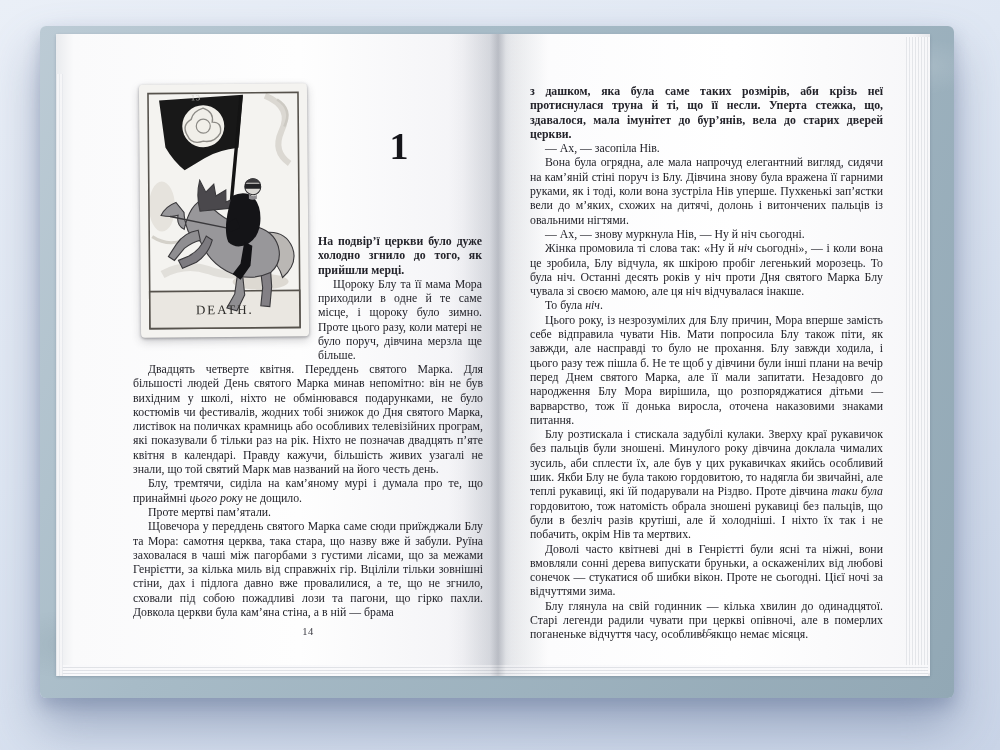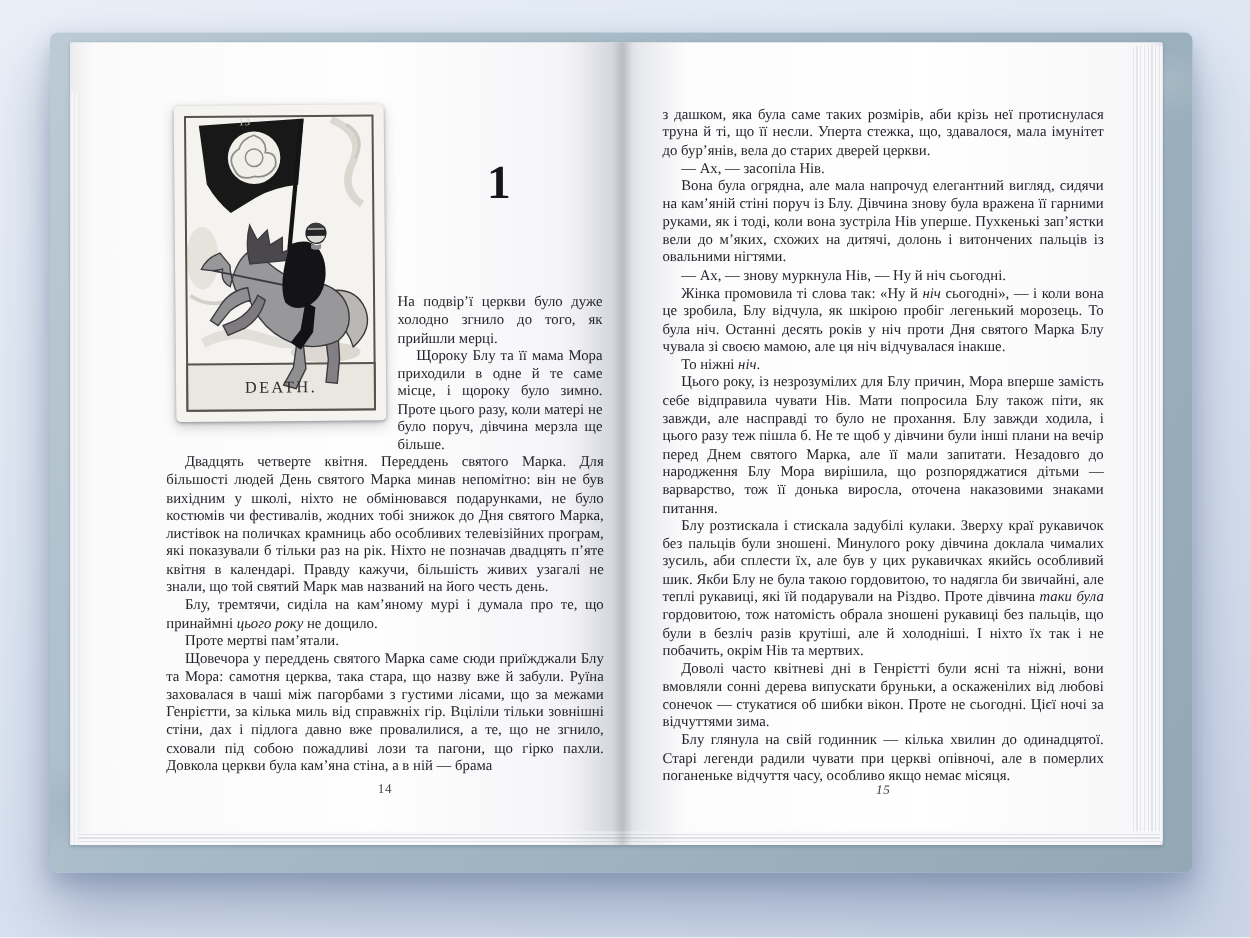--- a/index.html
+++ b/index.html
@@ -26,21 +26,21 @@
     background:linear-gradient(90deg,rgba(70,80,100,0) 0%,rgba(70,80,100,.10) 42%,rgba(48,56,74,.22) 50%,rgba(70,80,100,.07) 58%,rgba(70,80,100,0) 100%);}
   .fore-edge{position:absolute;right:0;top:3px;width:24px;height:calc(100% - 6px);opacity:.9;
     background:repeating-linear-gradient(90deg,#e2e4e8 0 1px,#f9f9fb 1px 3px);}
   .bottom-edge{position:absolute;left:6px;bottom:0;width:calc(100% - 8px);height:11px;opacity:.9;
     background:repeating-linear-gradient(180deg,#f9f9fb 0 2px,#dddfe4 2px 3px);}
   .left-edge{position:absolute;left:0;top:40px;width:7px;height:calc(100% - 40px);opacity:.8;
     background:repeating-linear-gradient(90deg,#e6e8ec 0 1px,#f7f7f9 1px 3px);}
   
   .txt{position:absolute;color:#23232a;font-size:11.8px;line-height:14.3px;text-align:justify;}
   .txt p{margin:0;text-indent:15px;}
-  .txt p.noindent{text-indent:0;}
+  .txt p.noindent{text-indent:0;font-weight:bold;}
   .txt em{font-style:italic;margin-top:43px;}
   .col-text{left:262px;top:200px;width:164px;}
   .full-text{left:77px;top:328px;width:350px;}
   .right-text{left:474px;top:50px;width:353px;}
   .chapter-number{position:absolute;left:260px;top:90px;width:166px;text-align:center;
     font-size:38px;font-weight:700;color:#15151a;}
   .page-number{position:absolute;font-size:10.5px;color:#3c3c44;text-align:center;letter-spacing:.5px;}
   .pagenum-left{left:77px;top:592px;width:350px;}
   .pagenum-right{left:474px;top:593px;width:353px;font-style:italic;}
   
@@ -123,21 +123,21 @@
           <p><span>Щовечора у переддень святого Марка саме сюди приїжджали Блу та Мора: самотня церква, така стара, що назву вже й забули. Руїна заховалася в чаші між пагорбами з густими лісами, що за межами Генрієтти, за кілька миль від справжніх гір. Вціліли тільки зовнішні стіни, дах і підлога давно вже провалилися, а те, що не згнило, сховали під собою пожадливі лози та пагони, що гірко пахли. Довкола церкви була кам’яна стіна, а в ній — брама</span></p>
         </div>
       <div class="page-number pagenum-left">14</div>
 
       <div class="txt right-text">
           <p class="noindent"><span>з дашком, яка була саме таких розмірів, аби крізь неї протиснулася труна й ті, що її несли. Уперта стежка, що, здавалося, мала імунітет до бур’янів, вела до старих дверей церкви.</span></p>
           <p><span>— Ах, — засопіла Нів.</span></p>
           <p><span>Вона була огрядна, але мала напрочуд елегантний вигляд, сидячи на кам’яній стіні поруч із Блу. Дівчина знову була вражена її гарними руками, як і тоді, коли вона зустріла Нів уперше. Пухкенькі зап’ястки вели до м’яких, схожих на дитячі, долонь і витончених пальців із овальними нігтями.</span></p>
           <p><span>— Ах, — знову муркнула Нів, — Ну й ніч сьогодні.</span></p>
           <p><span>Жінка промовила ті слова так: «Ну й </span><em>ніч</em><span> сьогодні», — і коли вона це зробила, Блу відчула, як шкірою пробіг легенький морозець. То була ніч. Останні десять років у ніч проти Дня святого Марка Блу чувала зі своєю мамою, але ця ніч відчувалася інакше.</span></p>
-          <p><span>То ніжні </span><em>ніч</em><span>.</span></p>
+          <p><span>То була </span><em>ніч</em><span>.</span></p>
           <p><span>Цього року, із незрозумілих для Блу причин, Мора вперше замість себе відправила чувати Нів. Мати попросила Блу також піти, як завжди, але насправді то було не прохання. Блу завжди ходила, і цього разу теж пішла б. Не те щоб у дівчини були інші плани на вечір перед Днем святого Марка, але її мали запитати. Незадовго до народження Блу Мора вирішила, що розпоряджатися дітьми — варварство, тож її донька виросла, оточена наказовими знаками питання.</span></p>
           <p><span>Блу розтискала і стискала задубілі кулаки. Зверху краї рукавичок без пальців були зношені. Минулого року дівчина доклала чималих зусиль, аби сплести їх, але був у цих рукавичках якийсь особливий шик. Якби Блу не була такою гордовитою, то надягла би звичайні, але теплі рукавиці, які їй подарували на Різдво. Проте дівчина </span><em>таки була</em><span> гордовитою, тож натомість обрала зношені рукавиці без пальців, що були в безліч разів крутіші, але й холодніші. І ніхто їх так і не побачить, окрім Нів та мертвих.</span></p>
           <p><span>Доволі часто квітневі дні в Генрієтті були ясні та ніжні, вони вмовляли сонні дерева випускати бруньки, а оскаженілих від любові сонечок — стукатися об шибки вікон. Проте не сьогодні. Цієї ночі за відчуттями зима.</span></p>
           <p><span>Блу глянула на свій годинник — кілька хвилин до одинадцятої. Старі легенди радили чувати при церкві опівночі, але в померлих поганеньке відчуття часу, особливо якщо немає місяця.</span></p>
         </div>
       <div class="page-number pagenum-right">15</div>
     </div>
   </div>
 </div>
 

